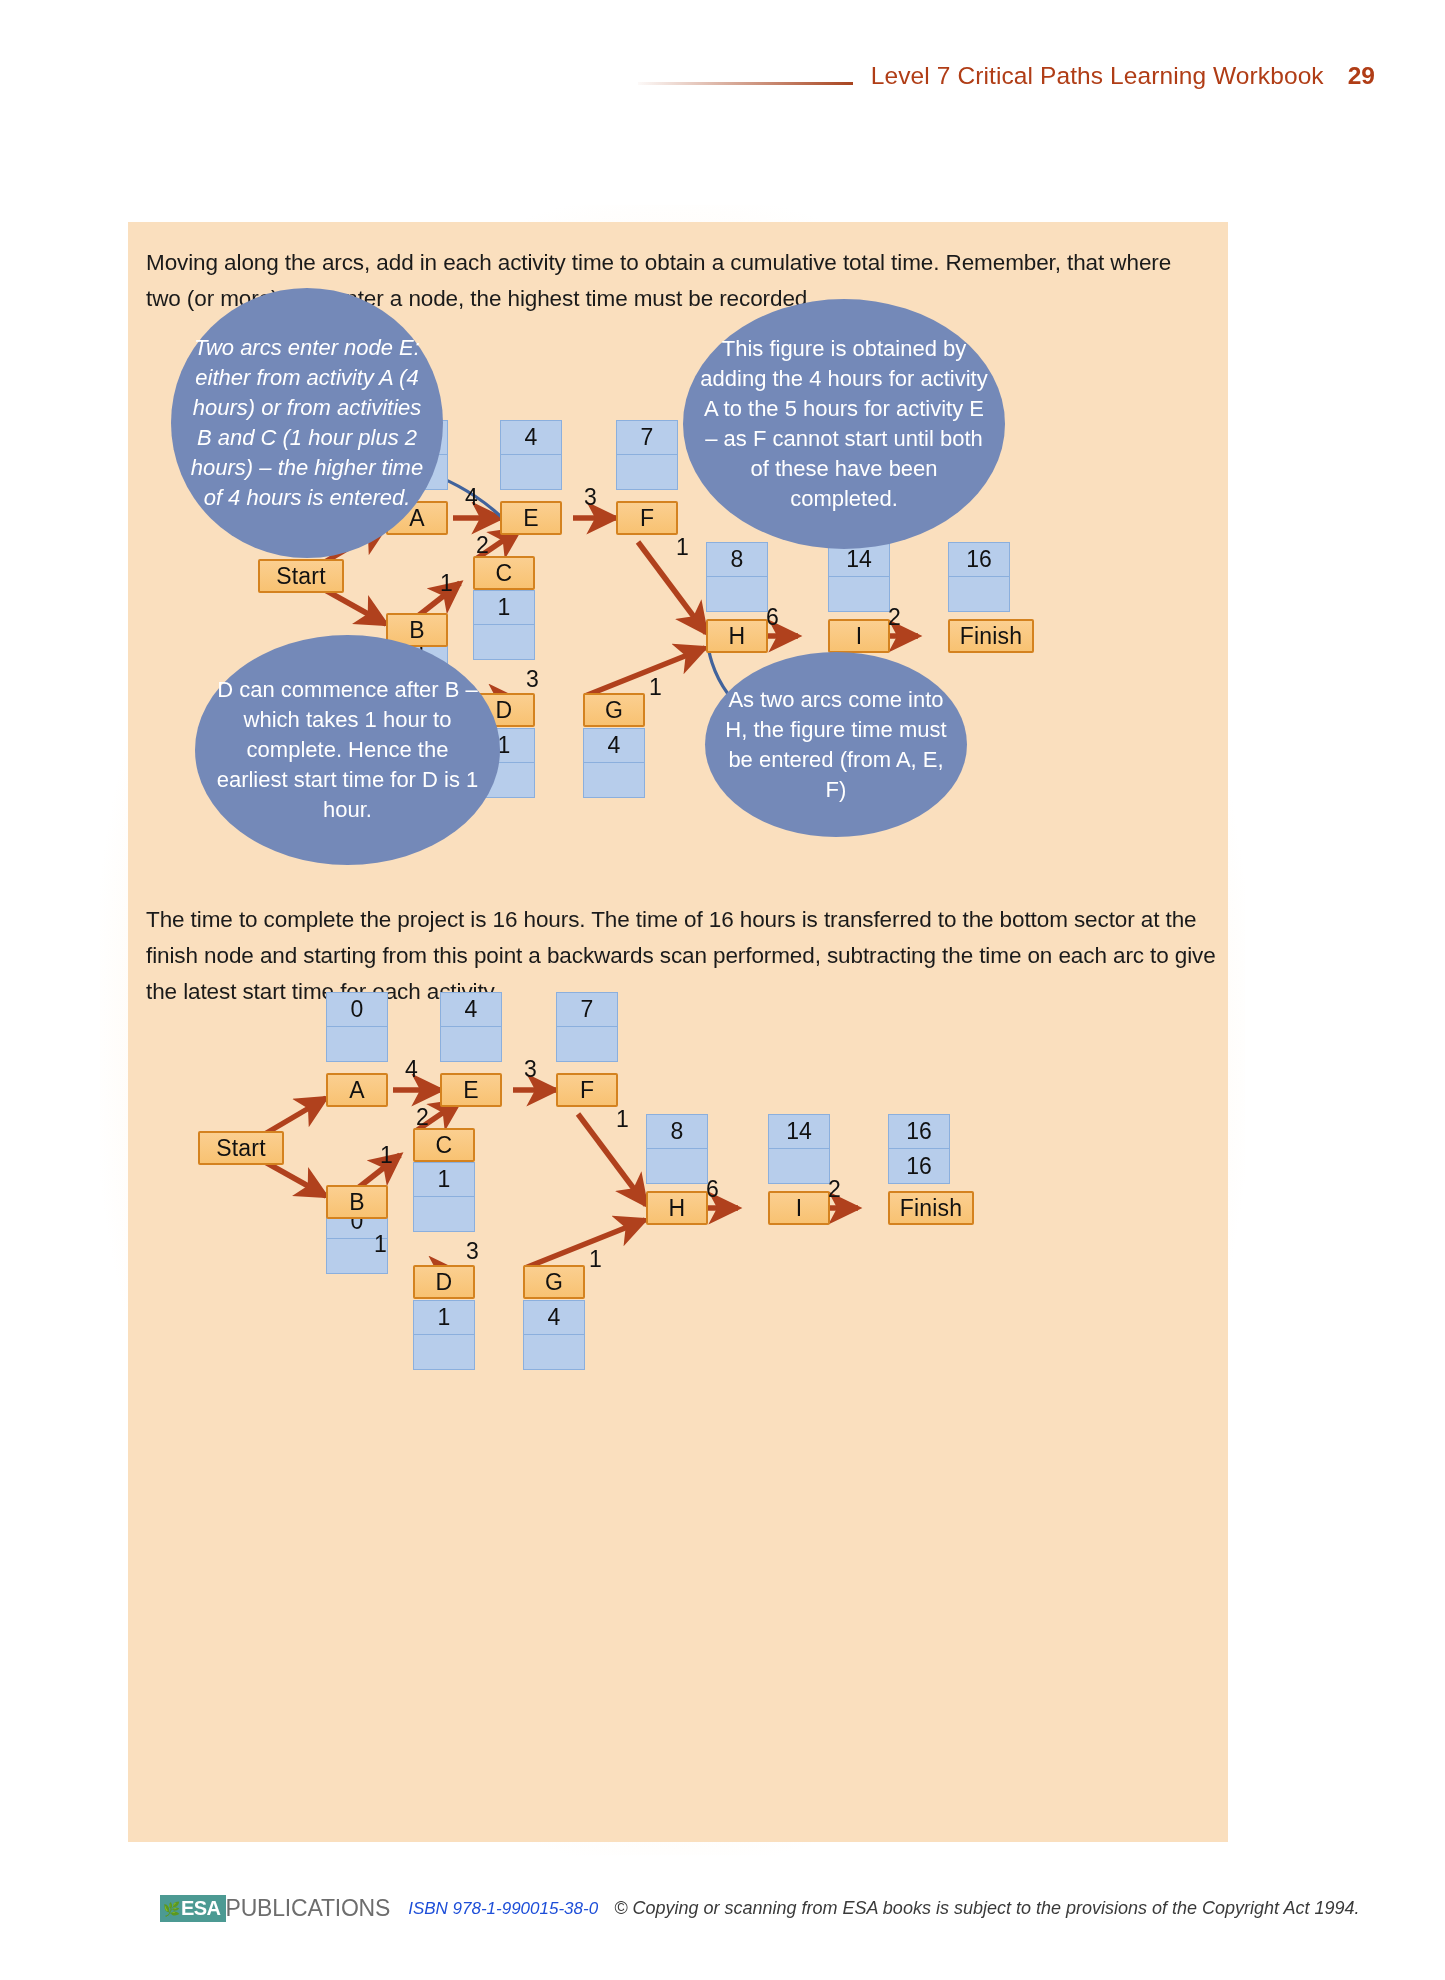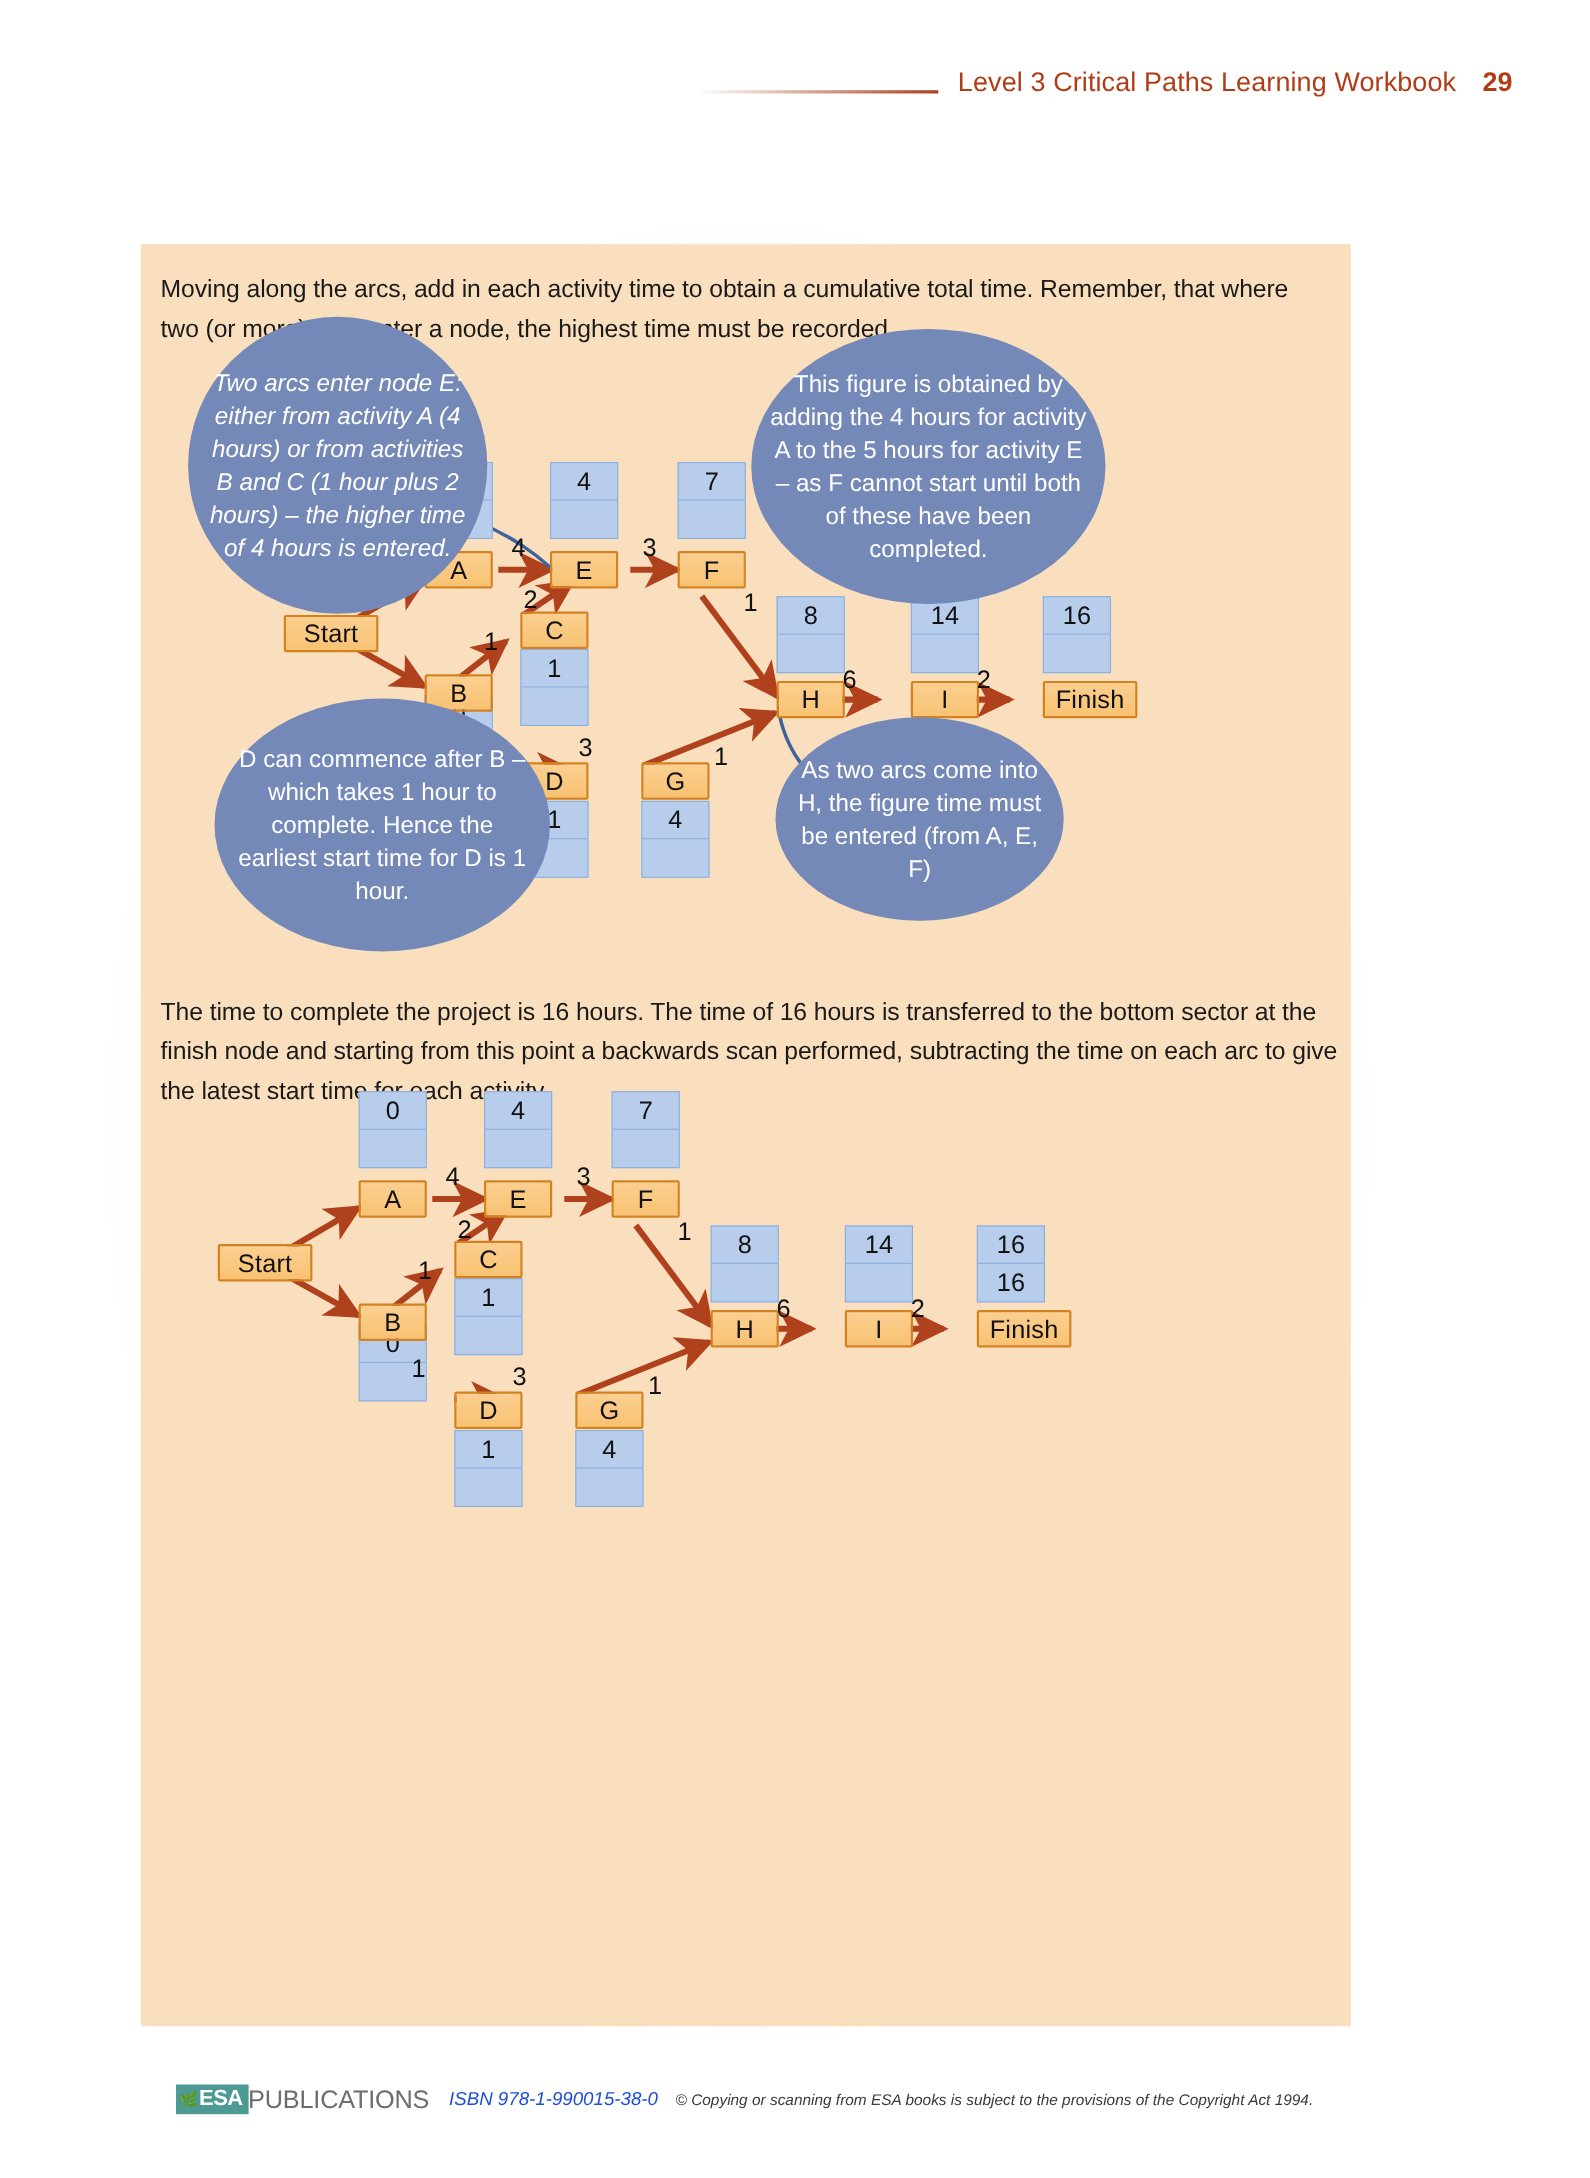--- a/index.html
+++ b/index.html
@@ -157,29 +157,29 @@
   }
   .footer-isbn {
     color: #1d4ed8;
     font-style: italic;
     font-size: 17px;
     margin-right: 16px;
   }
   .footer-copy {
     color: #3a3a3a;
     font-style: italic;
-    font-size: 14px;
+    font-size: 18px;
   }
 </style>
 </head>
 <body>
 
 <div class="page-header">
   <div class="header-rule"></div>
-  <div class="header-title">Level 3 Critical Paths Learning Workbook</div>
+  <div class="header-title">Level 7 Critical Paths Learning Workbook</div>
   <div class="header-page-no">29</div>
 </div>
 
 <div class="panel-glow"></div>
 <div class="panel">
 
   <div class="para" id="para-1">Moving along the arcs, add in each activity time to obtain a cumulative total time. Remember, that where two (or more) arcs enter a node, the highest time must be recorded.</div>
   <div class="para" id="para-2">The time to complete the project is 16 hours. The time of 16 hours is transferred to the bottom sector at the finish node and starting from this point a backwards scan performed, subtracting the time on each arc to give the latest start time for each activity.</div>
 
   <div class="diagram">

